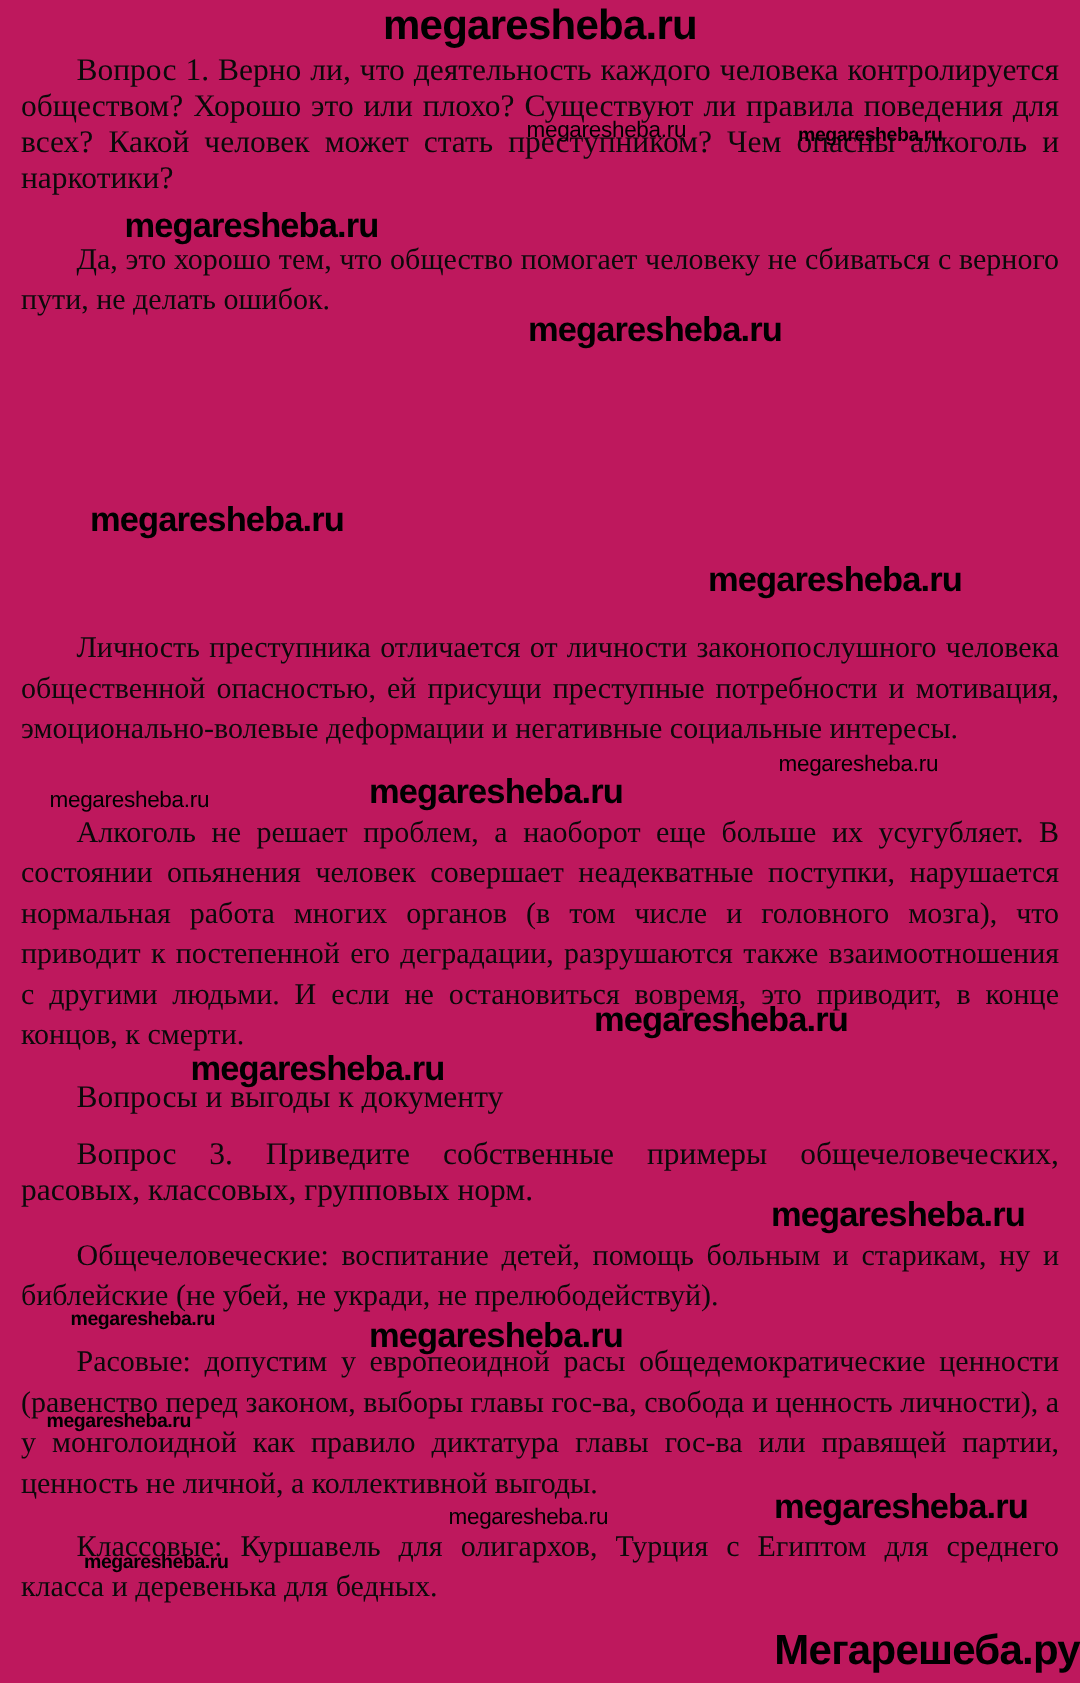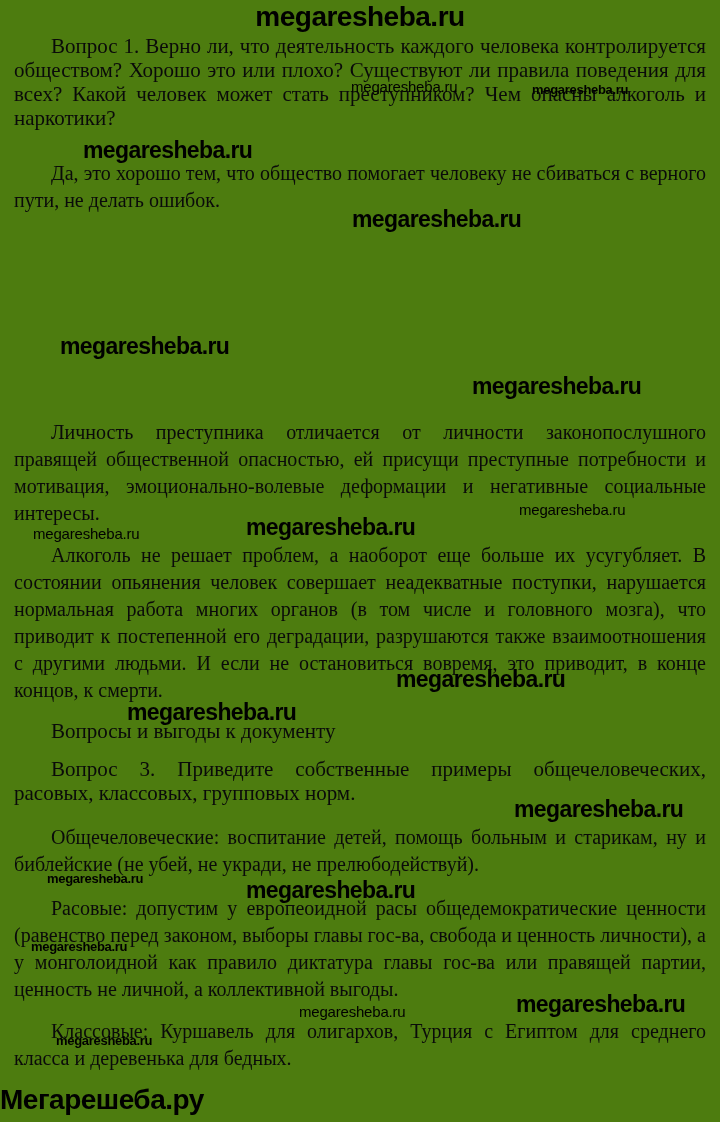--- a/index.html
+++ b/index.html
@@ -1,20 +1,20 @@
 <!DOCTYPE html>
 <html><head>
 <meta charset="utf-8">
 <style>
   html, body { margin: 0; padding: 0; background: #ffffff; }
   .page {
     position: relative;
     width: 720px;
     height: 1122px;
-    background: #4d7c0f;
+    background: #be185d;
     color: #0a0a0a;
     font-family: "Liberation Serif", serif;
     overflow: hidden;
   }
   .para {
     position: absolute;
     left: 14px;
     width: 692px;
     margin: 0;
     text-align: justify;
@@ -44,21 +44,21 @@
     text-align: center;
     font-family: "Liberation Sans", sans-serif;
     font-weight: bold;
     font-size: 28px;
     letter-spacing: -0.5px;
     color: #000000;
   }
   .footer-brand {
     position: absolute;
     top: 1084px; left: 0; width: 100%;
-    text-align: left;
+    text-align: right;
     font-family: "Liberation Sans", sans-serif;
     font-weight: bold;
     font-size: 28px;
     letter-spacing: -0.5px;
     color: #000000;
   }
 </style>
 </head>
 <body>
 
@@ -75,21 +75,21 @@
   <p class="para" style="top:160px">Да, это хорошо тем, что общество помогает человеку не сбиваться с верного пути, не делать ошибок.</p>
 
   <span class="wm wm-b" style="left:352px; top:206px">megaresheba.ru</span>
 
 
   <span class="wm wm-b" style="left:60px;  top:333px">megaresheba.ru</span>
 
 
   <span class="wm wm-b" style="left:472px; top:373px">megaresheba.ru</span>
 
-  <p class="para" style="top:419px">Личность преступника отличается от личности законопослушного правящей общественной опасностью, ей присущи преступные потребности и мотивация, эмоционально-волевые деформации и негативные социальные интересы.</p>
+  <p class="para" style="top:419px">Личность преступника отличается от личности законопослушного человека общественной опасностью, ей присущи преступные потребности и мотивация, эмоционально-волевые деформации и негативные социальные интересы.</p>
 
   <span class="wm wm-r" style="left:519px; top:501px">megaresheba.ru</span>
   <span class="wm wm-b" style="left:246px; top:514px">megaresheba.ru</span>
   <span class="wm wm-r" style="left:33px;  top:525px">megaresheba.ru</span>
 
   <p class="para" style="top:542px">Алкоголь не решает проблем, а наоборот еще больше их усугубляет. В состоянии опьянения человек совершает неадекватные поступки, нарушается нормальная работа многих органов (в том числе и головного мозга), что приводит к постепенной его деградации, разрушаются также взаимоотношения с другими людьми. И если не остановиться вовремя, это приводит, в конце концов, к смерти.</p>
 
   <span class="wm wm-b" style="left:396px; top:666px">megaresheba.ru</span>
   <span class="wm wm-b" style="left:127px; top:699px">megaresheba.ru</span>
 

